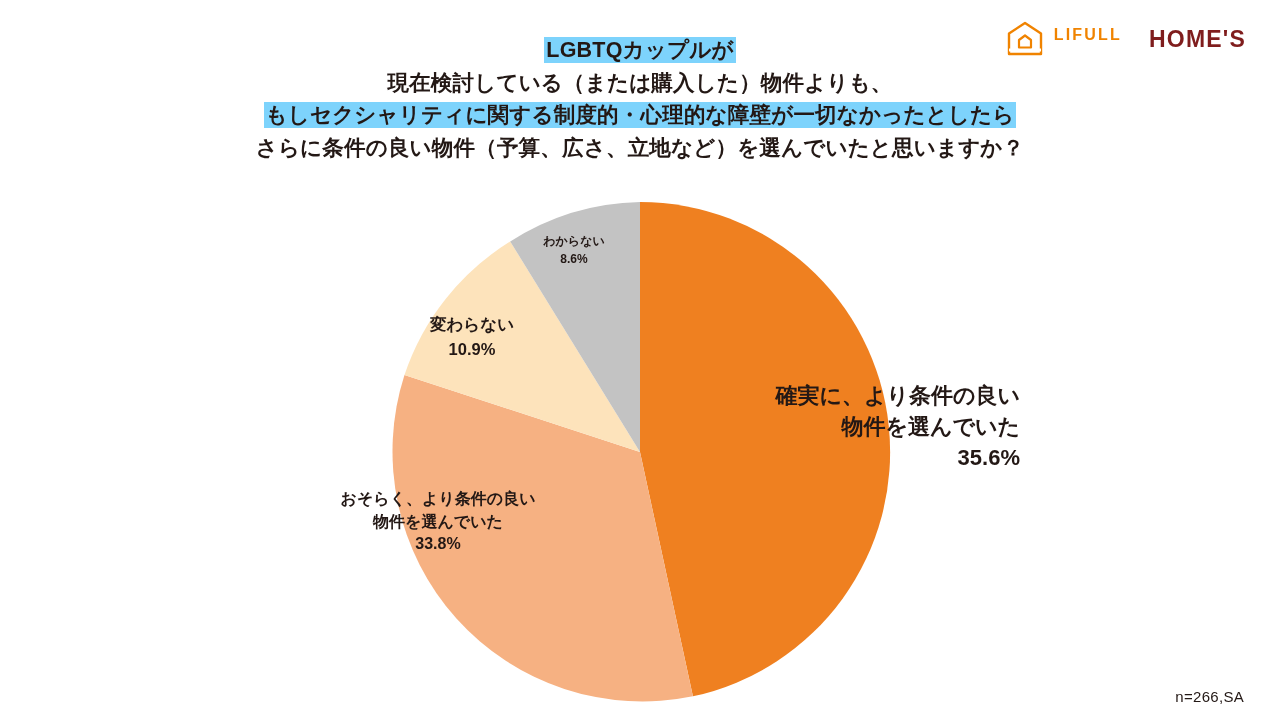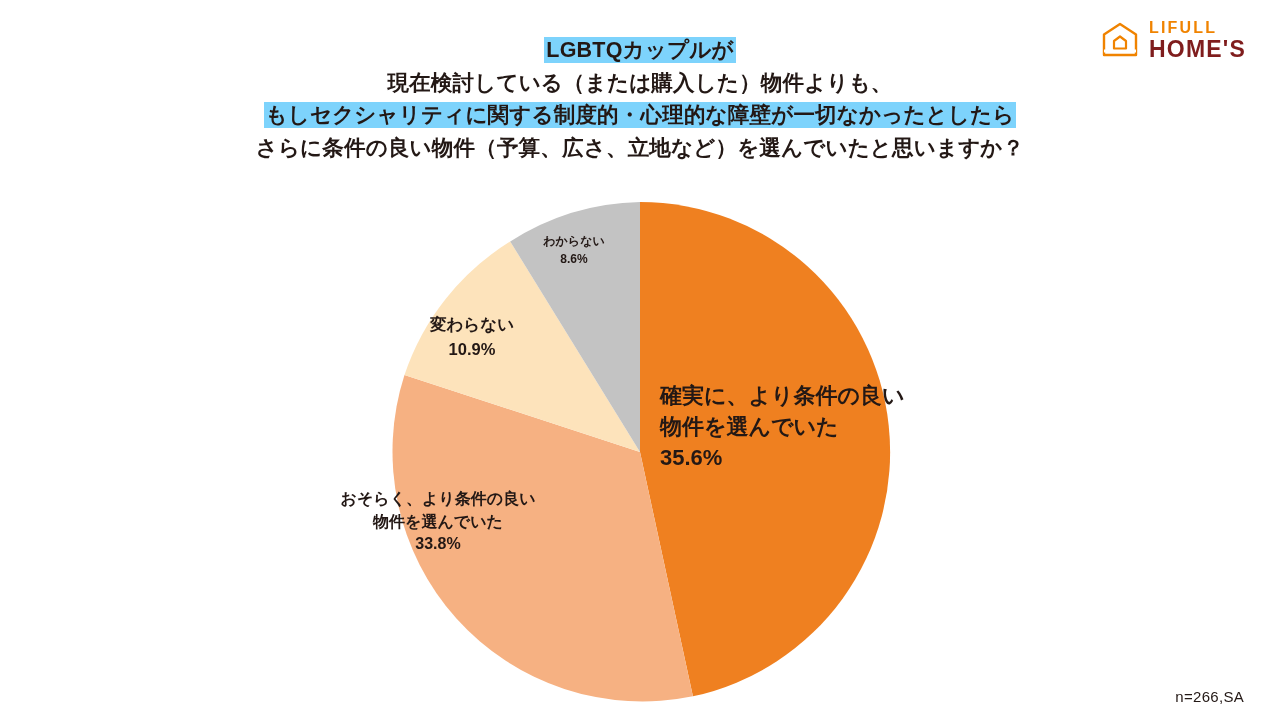--- a/index.html
+++ b/index.html
@@ -26,22 +26,22 @@
     gap: 10px;
   }
   #logo .mark {
     width: 38px;
     height: 38px;
     position: relative;
   }
   #logo .mark svg { display: block; }
   #logo .wordmark {
     display: flex;
-    flex-direction: column;
     line-height: 1.05;
+    gap: 27px;
   }
   #logo .wordmark .top {
     font-size: 16px;
     letter-spacing: 2.2px;
     color: #f08300;
     font-weight: bold;
   }
   #logo .wordmark .bottom {
     font-size: 23px;
     letter-spacing: 1.2px;
@@ -96,21 +96,21 @@
     line-height: 1.42;
     white-space: nowrap;
   }
   .slice-label .pct { display: block; }
 
   #label-certain {
     left: 660px;
     top: 184px;
     width: 360px;
     font-size: 22px;
-    text-align: left;
+    text-align: right;
   }
   #label-probably {
     left: 238px;
     top: 292px;
     width: 400px;
     font-size: 16px;
     text-align: center;
   }
   #label-nochange {
     left: 382px;

